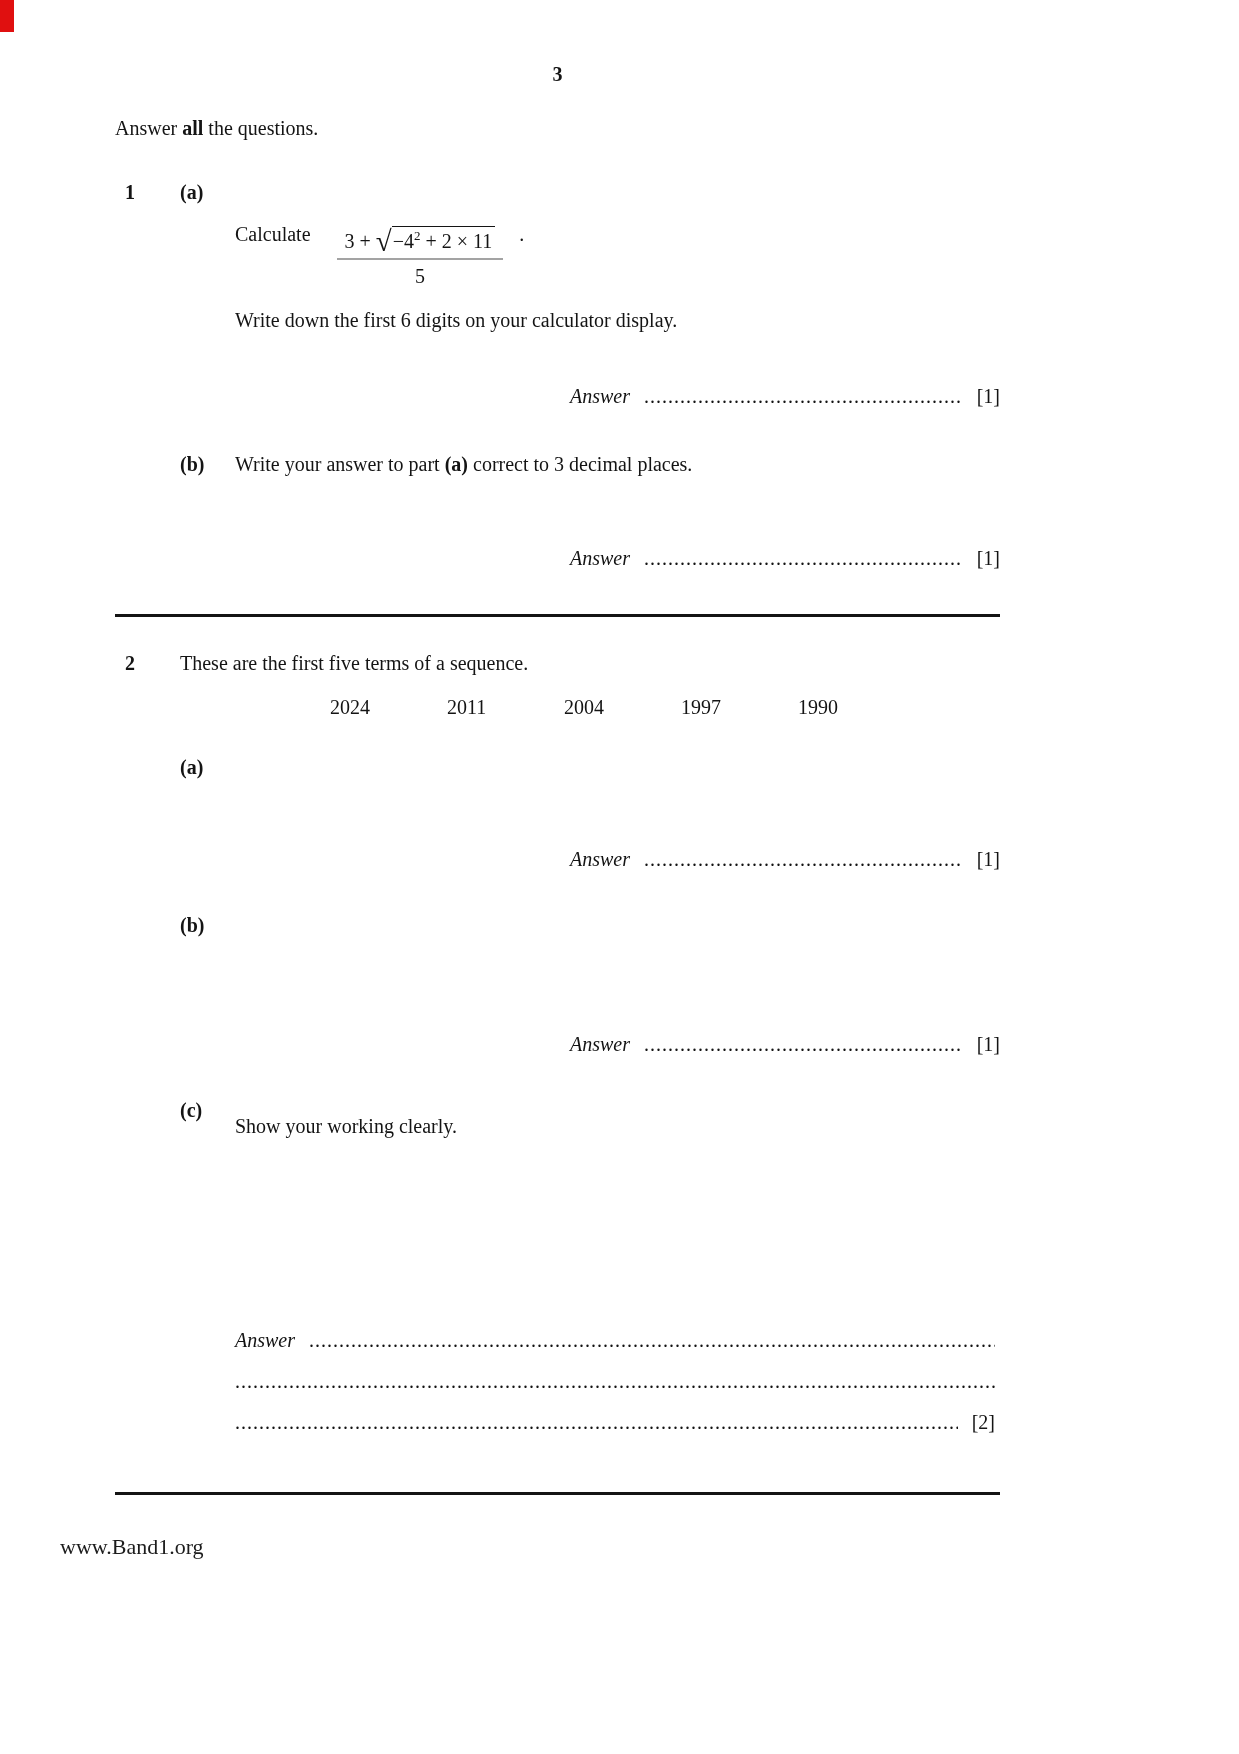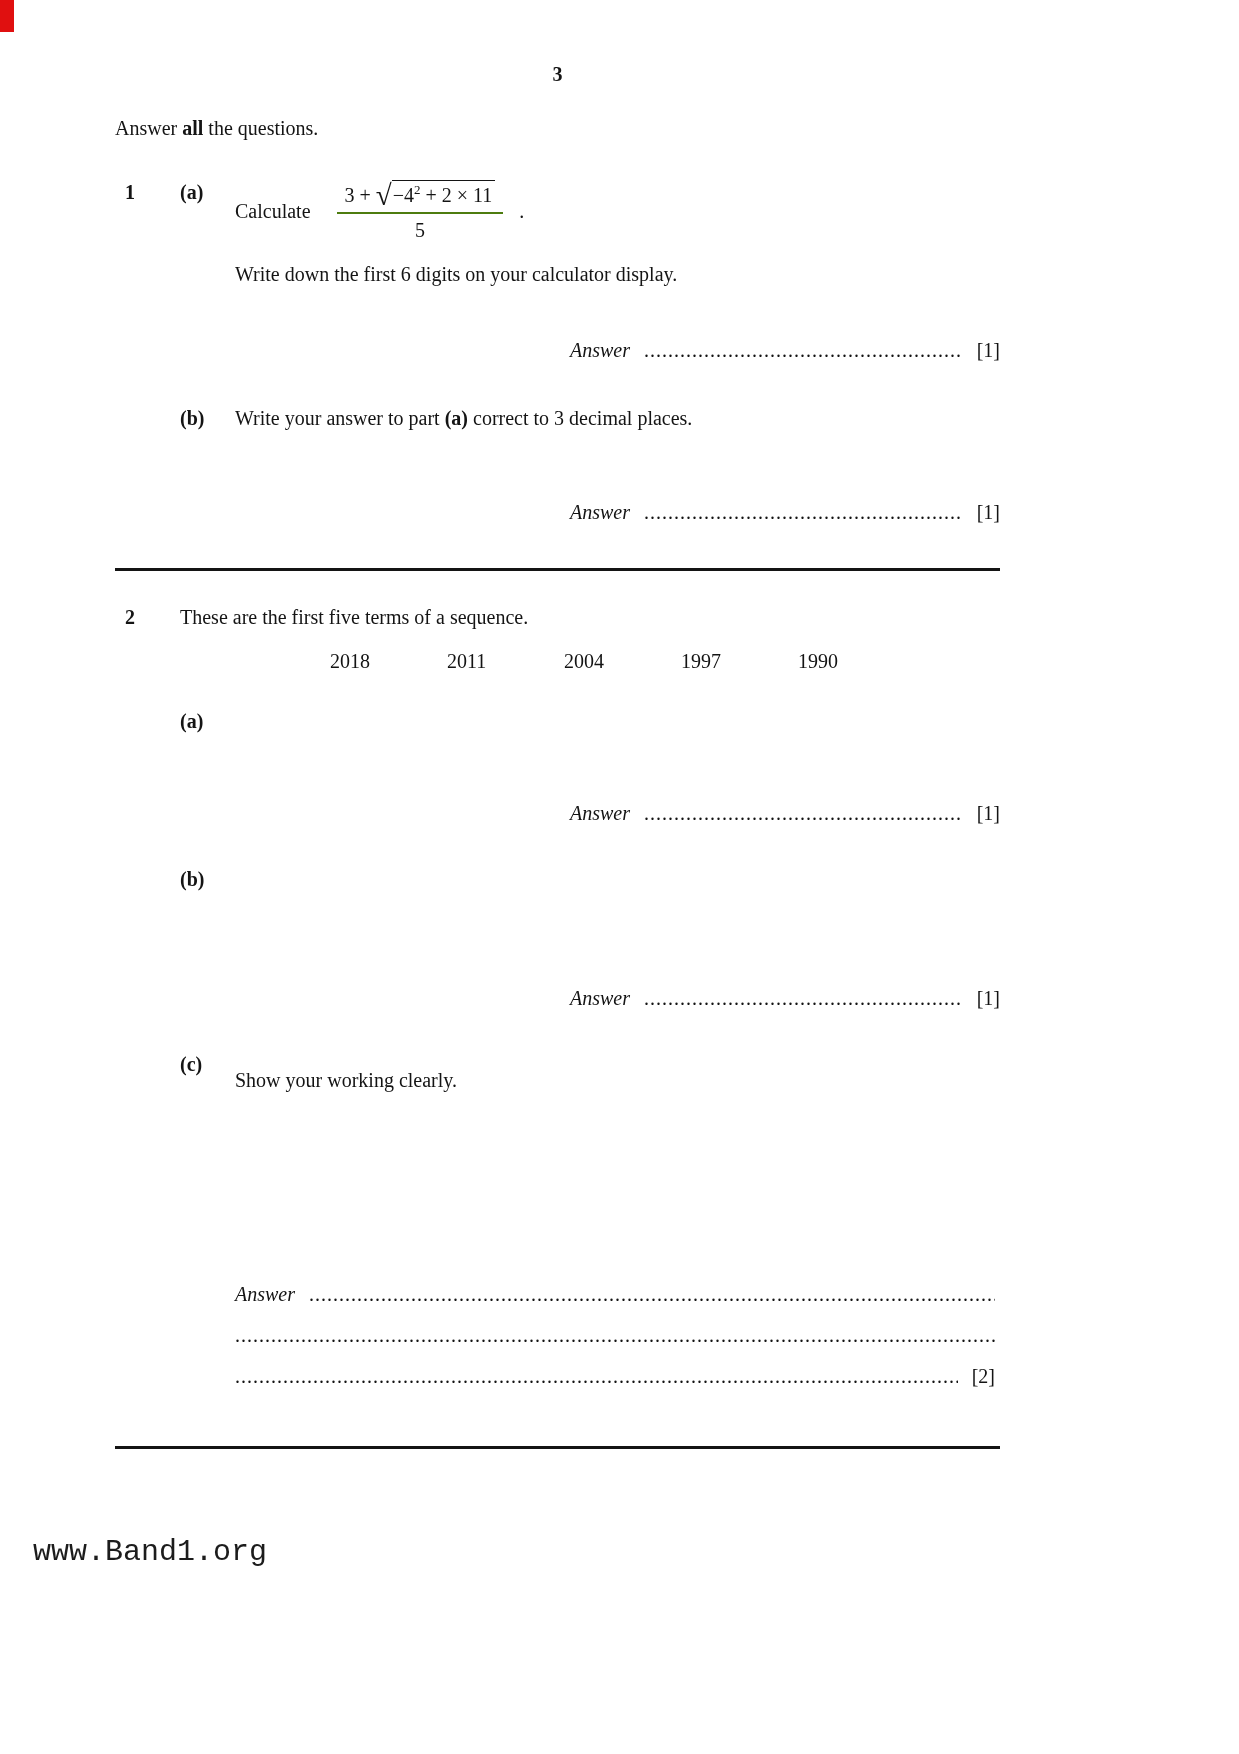--- a/index.html
+++ b/index.html
@@ -22,21 +22,21 @@
 
   .qrow { display:flex; align-items:flex-start; }
   .qnum { width:65px; padding-left:10px; font-weight:bold; flex:0 0 auto; }
   .qsub { width:55px; font-weight:bold; flex:0 0 auto; }
   .qbody { flex:1 1 auto; }
 
   .q1a { margin-top:40px; }
   .calc-line { display:flex; align-items:center;gap:12px; }
   .calc-word { margin-right:14px; }
   .frac { display:inline-flex; flex-direction:column; align-items:center; text-align:center; }
-  .frac .fnum { border-bottom:2px solid #4d7c0f; padding:0 8px 5px 8px; white-space:nowrap; }
+  .frac .fnum { border-bottom:2px solid #a3a3a3; padding:0 8px 5px 8px; white-space:nowrap;margin-top:46px; }
   .frac .fden { padding-top:4px; }
   .rad { font-size:29px; line-height:0; position:relative; top:3px; }
   .radicand { border-top:1.8px solid #141414; display:inline-block; padding:1px 3px 0 1px; }
   sup.exp { font-size:13px; vertical-align:super; }
   .frac-period { margin-left:4px; align-self:center; }
   .q1a-line2 { margin-top:20px; }
 
   .ans-row { display:flex; align-items:baseline; margin-left:455px; width:430px; }
   .ans-label { font-style:italic; padding-right:14px; flex:0 0 auto; }
   .dots { flex:1 1 auto; overflow:hidden; white-space:nowrap; letter-spacing:1px; }
@@ -62,23 +62,23 @@
   .rule-2 { margin-top:58px; }
 
   .footer {
     display:grid; grid-template-columns:1fr auto 1fr;
     margin-top:66px; align-items:baseline;
   }
   .footer .f-center { text-align:center; }
   .footer .f-right { text-align:right; font-weight:bold; }
 
   .watermark {
-    position:absolute; left:33px; top:1534px;
-    font-family:Liberation Mono, monospace;
-    font-size:30px; color:#1c1c1c;
+    position:absolute; left:60px; top:1534px;
+    font-family:Liberation Serif, serif;
+    font-size:22px; color:#1c1c1c;
   }
 </style>
 </head>
 <body>
 
 <div class="page">
 
   <div class="corner-mark" style="background:#e01010;"></div>
 
   <div class="content">
@@ -126,21 +126,21 @@
     </div>
 
     <div class="rule"></div>
 
     <div class="qrow q2-intro">
       <div class="qnum">2</div>
       <div class="qbody">These are the first five terms of a sequence.</div>
     </div>
 
     <div class="terms-row">
-      <span class="term">2018</span>
+      <span class="term">2024</span>
       <span class="term">2011</span>
       <span class="term">2004</span>
       <span class="term">1997</span>
       <span class="term">1990</span>
     </div>
 
     <div class="qrow q2a">
       <div class="qnum"></div>
       <div class="qsub">(a)</div>
     </div>

